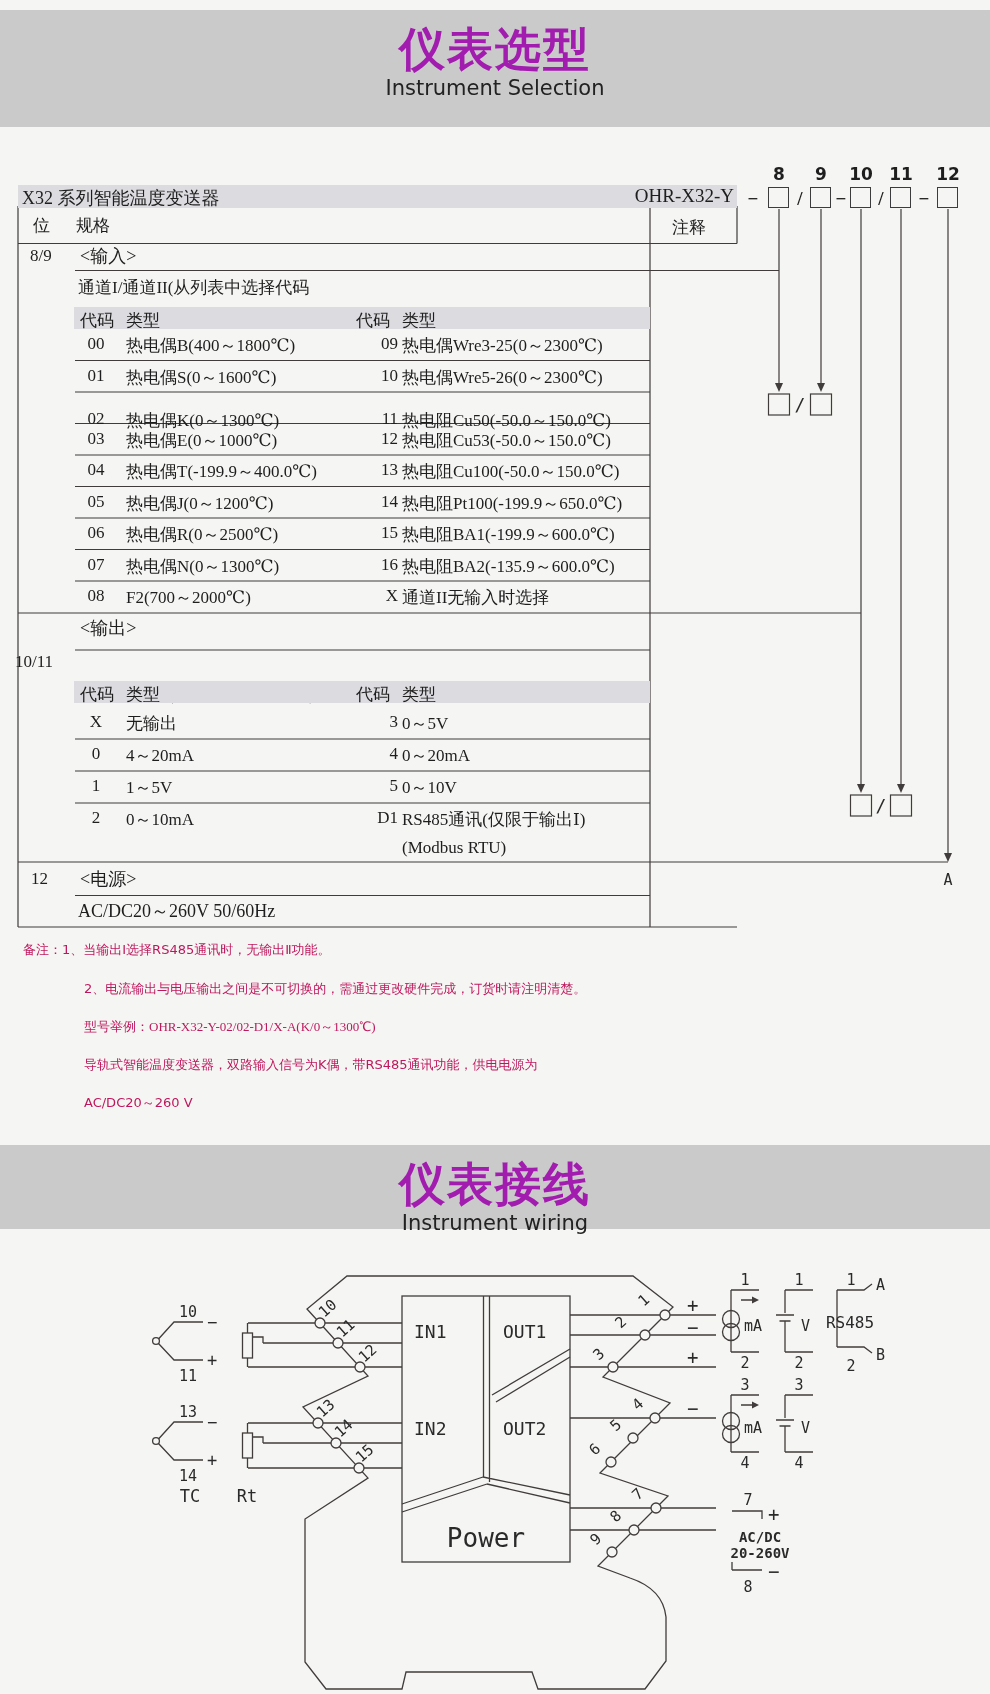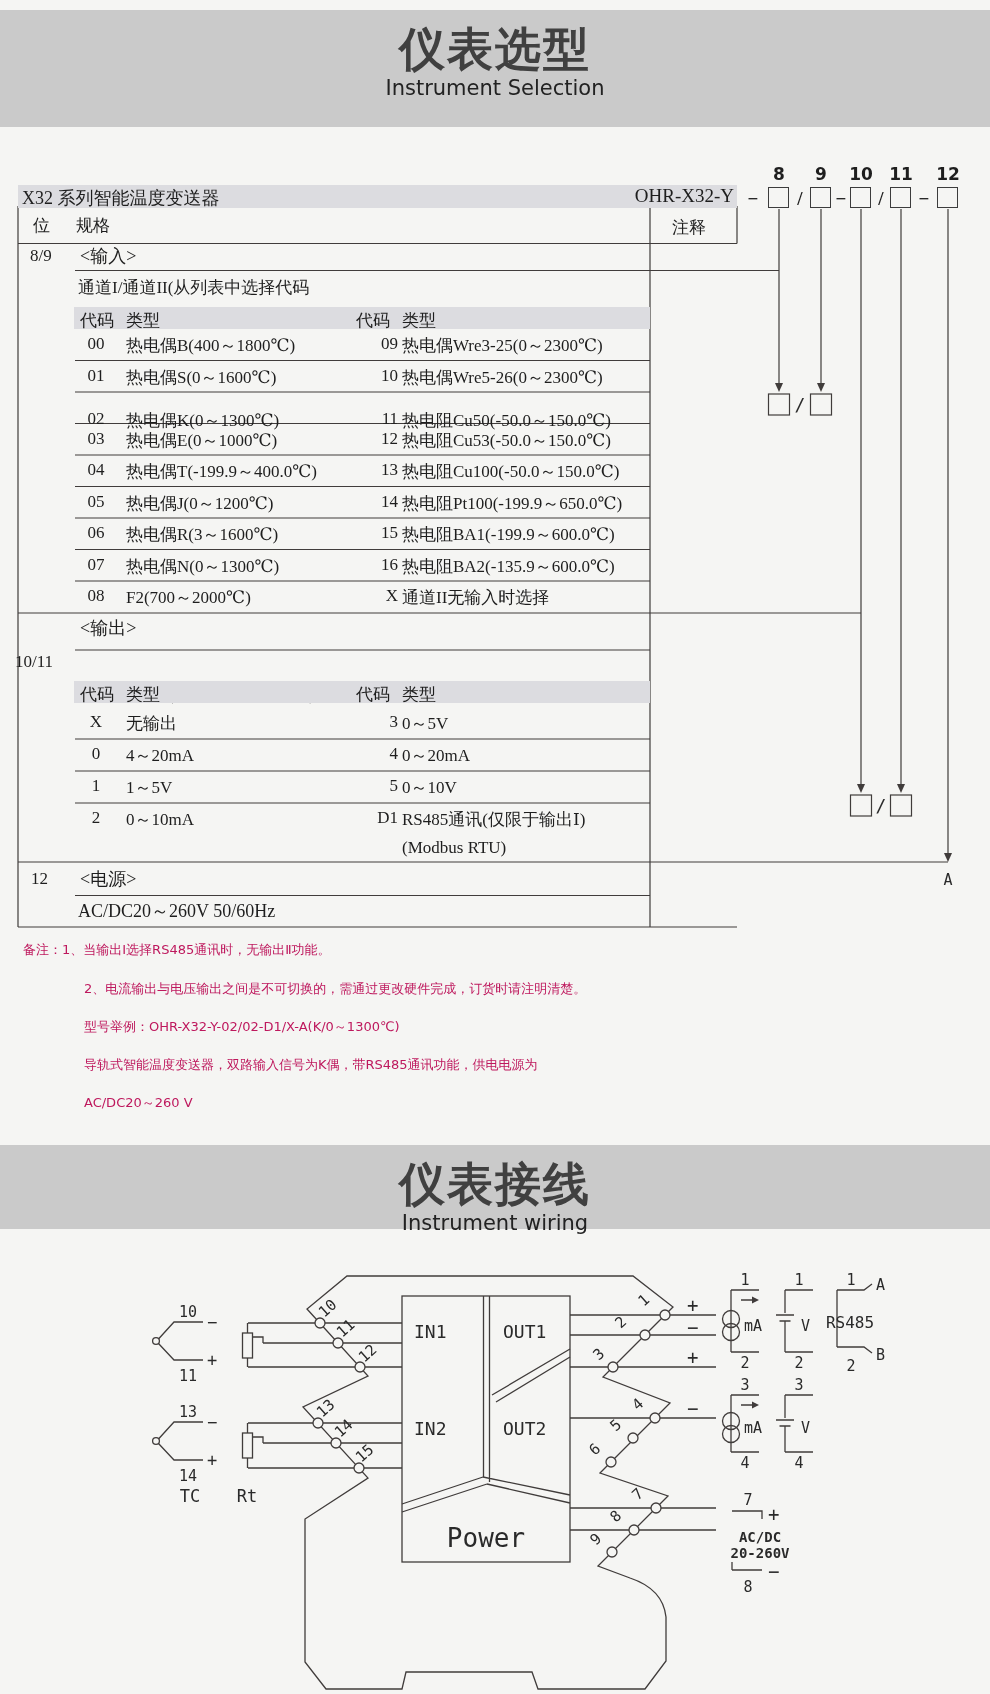--- a/index.html
+++ b/index.html
@@ -1,21 +1,21 @@
 <!DOCTYPE html>
 <html><head>
 <meta charset="utf-8">
 <style>
   html,body{margin:0;padding:0;background:#e9e9e9;}
   .page{position:relative;width:990px;height:1694px;background:#f5f5f3;overflow:hidden;
         font-family:"Liberation Serif","DejaVu Serif",serif;color:#1e1e1e;}
   .abs{position:absolute;}
   .band{position:absolute;left:0;width:990px;background:#cacaca;text-align:center;}
   .band-title{font-family:"DejaVu Sans","Liberation Sans",sans-serif;font-weight:700;
-              font-size:46px;letter-spacing:2px;color:#404040;padding-top:14px;line-height:1.1;}
+              font-size:46px;letter-spacing:2px;color:#a21caf;padding-top:14px;line-height:1.1;}
   .band-sub{font-family:"DejaVu Sans","Liberation Sans",sans-serif;font-size:21px;color:#222;margin-top:1px;}
   .ser{font-family:"Liberation Serif","DejaVu Serif",serif;}
   .hl{position:absolute;background:#dcdce0;}
   .dig{position:absolute;width:24px;text-align:center;font-family:"DejaVu Sans",sans-serif;
        font-weight:700;font-size:17px;top:164px;}
   .sep{position:absolute;width:12px;text-align:center;font-size:19px;top:188px;font-weight:700;}
   .cbox{position:absolute;width:19px;height:19px;border:1.6px solid #3c3c3c;top:187px;background:transparent;}
   .t17{font-size:17px;}
   .t18{font-size:18px;}
   .hcell{position:absolute;font-size:17px;}
@@ -135,21 +135,21 @@
       <span class="ct2">热电阻Cu100(-50.0～150.0℃)</span>
   </div>
   <div class="irow ser" style="top:492px;">
     <span class="cc1">05</span>
       <span class="ct1">热电偶J(0～1200℃)</span>
     <span class="cc2">14</span>
       <span class="ct2">热电阻Pt100(-199.9～650.0℃)</span>
   </div>
   <div class="irow ser" style="top:523px;">
     <span class="cc1">06</span>
-      <span class="ct1">热电偶R(3～1600℃)</span>
+      <span class="ct1">热电偶R(0～2500℃)</span>
     <span class="cc2">15</span>
       <span class="ct2">热电阻BA1(-199.9～600.0℃)</span>
   </div>
   <div class="irow ser" style="top:555px;">
     <span class="cc1">07</span>
       <span class="ct1">热电偶N(0～1300℃)</span>
     <span class="cc2">16</span>
       <span class="ct2">热电阻BA2(-135.9～600.0℃)</span>
   </div>
   <div class="irow ser" style="top:586px;">
@@ -194,21 +194,21 @@
       <span class="ct2">RS485通讯(仅限于输出Ⅰ)</span>
   </div>
   <span class="abs ser t17" style="left:402px;top:838px;">(Modbus  RTU)</span>
 
   <span class="abs ser t17" style="left:31px;top:869px;">12</span>
   <span class="abs ser t18" style="left:80px;top:867px;">&lt;电源&gt;</span>
   <span class="abs ser t18" style="left:78px;top:899px;">AC/DC20～260V  50/60Hz</span>
 
   <span class="note" style="left:23px;top:941px;">备注：1、当输出Ⅰ选择RS485通讯时，无输出Ⅱ功能。</span>
   <span class="note" style="left:84px;top:980px;">2、电流输出与电压输出之间是不可切换的，需通过更改硬件完成，订货时请注明清楚。</span>
-  <span class="note" style="left:84px;top:1018px;">型号举例：OHR-X32-Y-02/02-D1/X-A(K/0～1300℃)</span>
+  <span class="note" style="left:84px;top:1018px;font-family:Liberation Serif, serif;">型号举例：OHR-X32-Y-02/02-D1/X-A(K/0～1300℃)</span>
   <span class="note" style="left:84px;top:1056px;">导轨式智能温度变送器，双路输入信号为K偶，带RS485通讯功能，供电电源为</span>
   <span class="note" style="left:84px;top:1094px;">AC/DC20～260 V</span>
 
   <div class="band" style="top:1145px;height:84px;">
     <div class="band-title">仪表接线</div>
     <div class="band-sub">Instrument wiring</div>
   </div>
 
   <svg viewBox="0 1257 990 437" width="990" height="437" style="top:1257px;">
 

